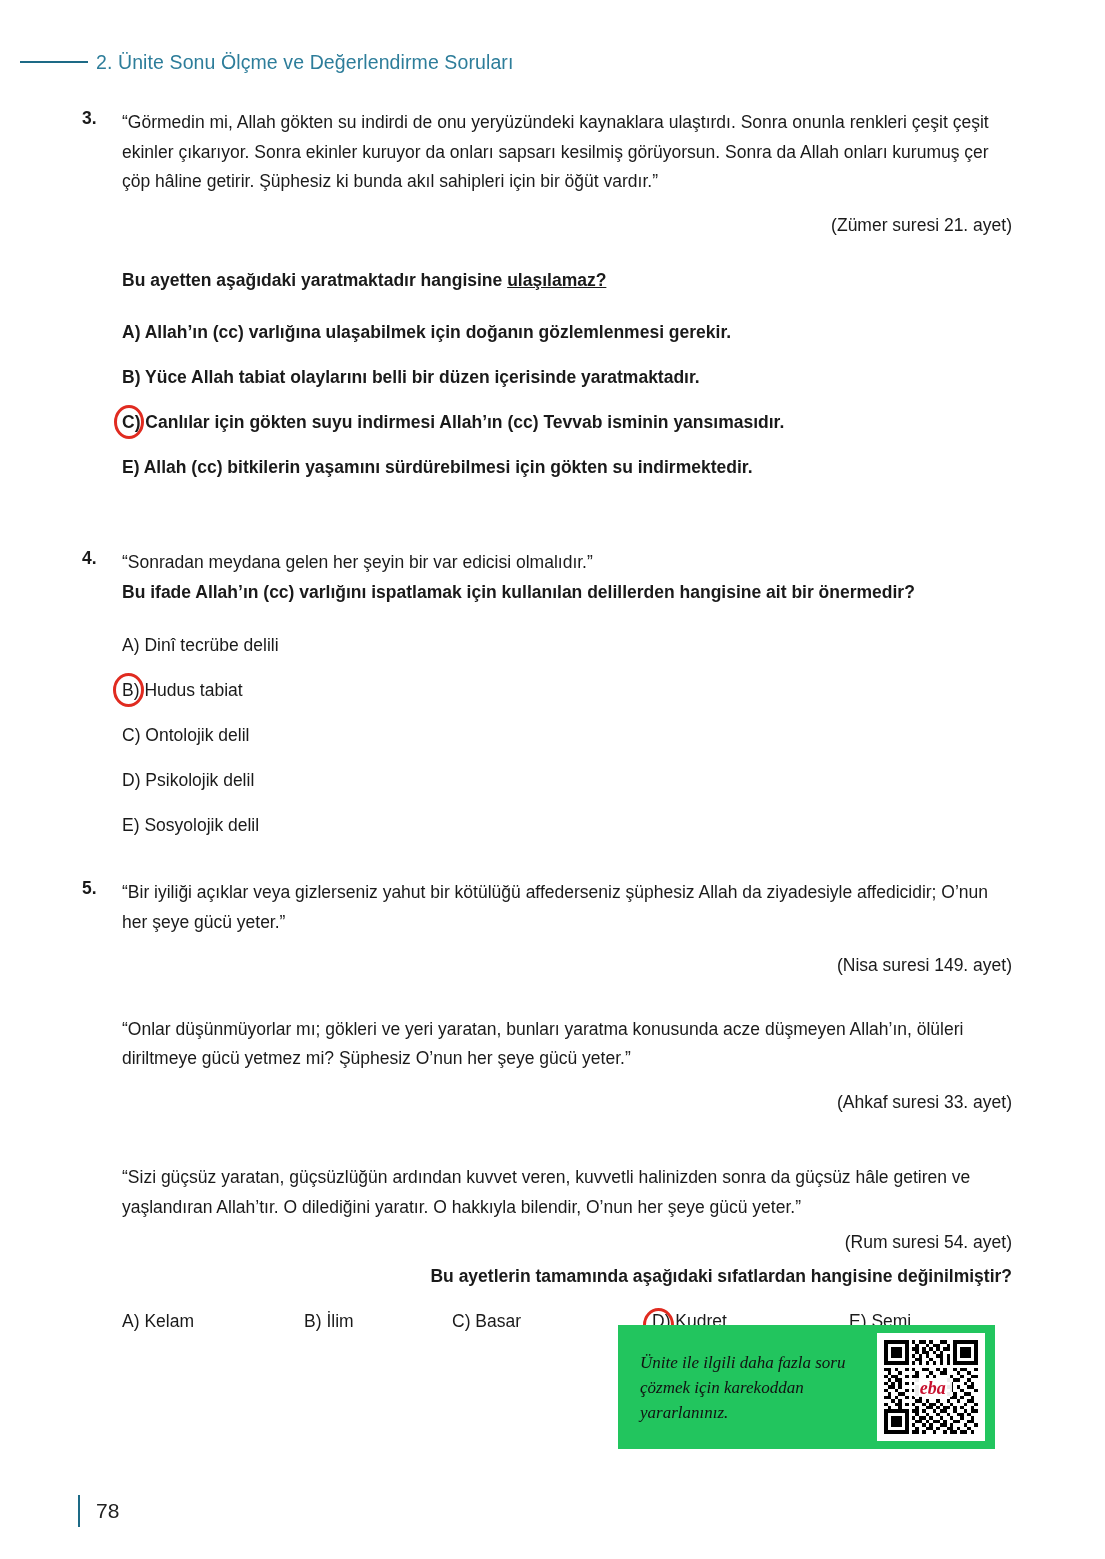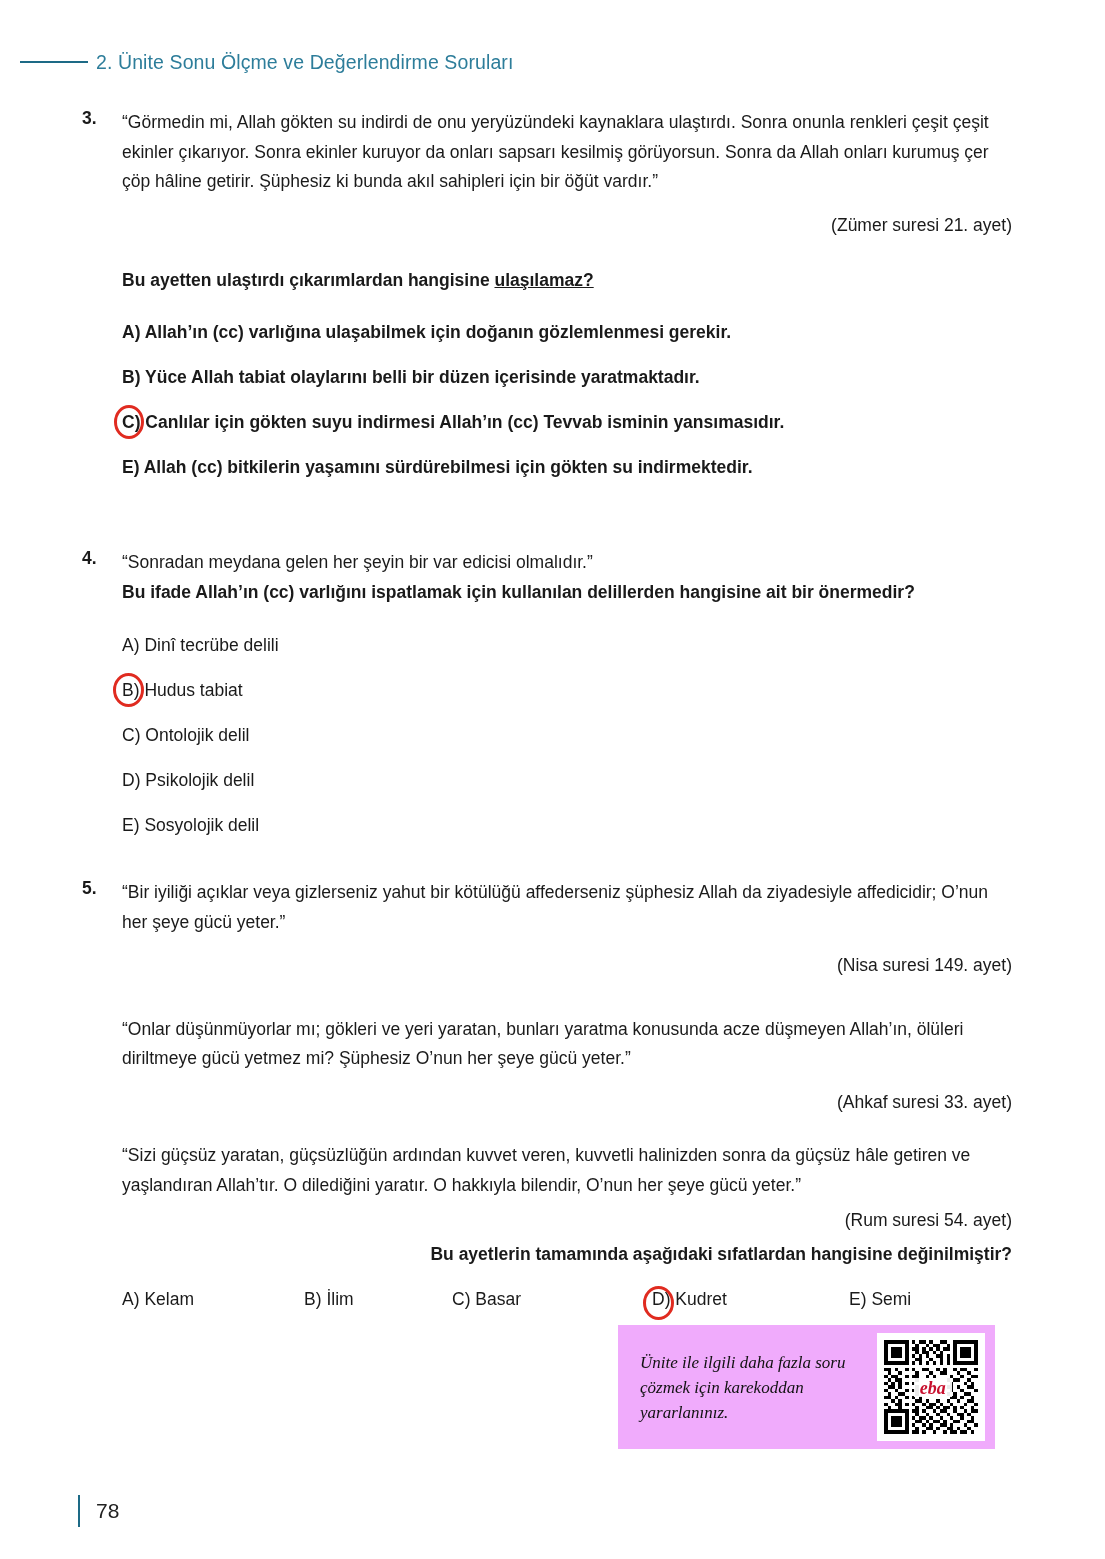--- a/index.html
+++ b/index.html
@@ -129,21 +129,21 @@
     white-space: nowrap;
   }
 
   
   .qr-box {
     position: absolute;
     left: 618px;
     top: 1325px;
     width: 377px;
     height: 124px;
-    background: #f0abfc;
+    background: #22c55e;
     display: flex;
     align-items: center;
   }
   .qr-text {
     font-family: "Liberation Serif", serif;
     font-style: italic;
     font-size: 17px;
     line-height: 25px;
     color: #111;
     margin-left: 22px;
@@ -192,21 +192,21 @@
 
 <div class="content">
 
   <div class="question" id="q3">
     <div class="q-number">3.</div>
     <div class="q-body">
       <div class="q-stem">“Görmedin mi, Allah gökten su indirdi de onu yeryüzündeki kaynaklara ulaştırdı. Sonra onunla renkleri çeşit çeşit ekinler çıkarıyor. Sonra ekinler kuruyor da onları sapsarı kesilmiş görüyorsun. Sonra da Allah onları kurumuş çer çöp hâline getirir. Şüphesiz ki bunda akıl sahipleri için bir öğüt vardır.”</div>
       <div class="q-source">(Zümer suresi 21. ayet)</div>
 
       <div class="q-prompt" style="margin-top:26px;">
-        <span>Bu ayetten ulaştırdı çıkarımlardan hangisine </span><span class="u">ulaşılamaz?</span>
+        <span>Bu ayetten aşağıdaki yaratmaktadır hangisine </span><span class="u">ulaşılamaz?</span>
       </div>
 
       <div class="opt" style="margin-top:22px;">
         <span class="opt-letter">A)</span>
         <span>Allah’ın (cc) varlığına ulaşabilmek için doğanın gözlemlenmesi gerekir.</span>
       </div>
 
       <div class="opt">
         <span class="opt-letter">B)</span>
         <span>Yüce Allah tabiat olaylarını belli bir düzen içerisinde yaratmaktadır.</span>
@@ -262,21 +262,21 @@
 
   <div class="question" id="q5">
     <div class="q-number">5.</div>
     <div class="q-body">
       <div class="q-stem">“Bir iyiliği açıklar veya gizlerseniz yahut bir kötülüğü affederseniz şüphesiz Allah da ziyadesiyle affedicidir; O’nun her şeye gücü yeter.”</div>
       <div class="q-source">(Nisa suresi 149. ayet)</div>
 
       <div class="q-stem" style="margin-top:34px;">“Onlar düşünmüyorlar mı; gökleri ve yeri yaratan, bunları yaratma konusunda acze düşmeyen Allah’ın, ölüleri diriltmeye gücü yetmez mi? Şüphesiz O’nun her şeye gücü yeter.”</div>
       <div class="q-source">(Ahkaf suresi 33. ayet)</div>
 
-      <div class="q-stem" style="margin-top:24px;">“Sizi güçsüz yaratan, güçsüzlüğün ardından kuvvet veren, kuvvetli halinizden sonra da güçsüz hâle getiren ve yaşlandıran Allah’tır. O dilediğini yaratır. O hakkıyla bilendir, O’nun her şeye gücü yeter.”</div>
+      <div class="q-stem" style="margin-top:46px;">“Sizi güçsüz yaratan, güçsüzlüğün ardından kuvvet veren, kuvvetli halinizden sonra da güçsüz hâle getiren ve yaşlandıran Allah’tır. O dilediğini yaratır. O hakkıyla bilendir, O’nun her şeye gücü yeter.”</div>
       <div class="q-source tight">(Rum suresi 54. ayet)</div>
 
       <div class="q-prompt" style="margin-top:4px;text-align:right;">Bu ayetlerin tamamında aşağıdaki sıfatlardan hangisine değinilmiştir?</div>
 
       <div class="opt-row">
         <span class="opt-inline" style="left:0px;">
           <span class="opt-letter">A)</span>
           <span>Kelam</span>
         </span>
 

